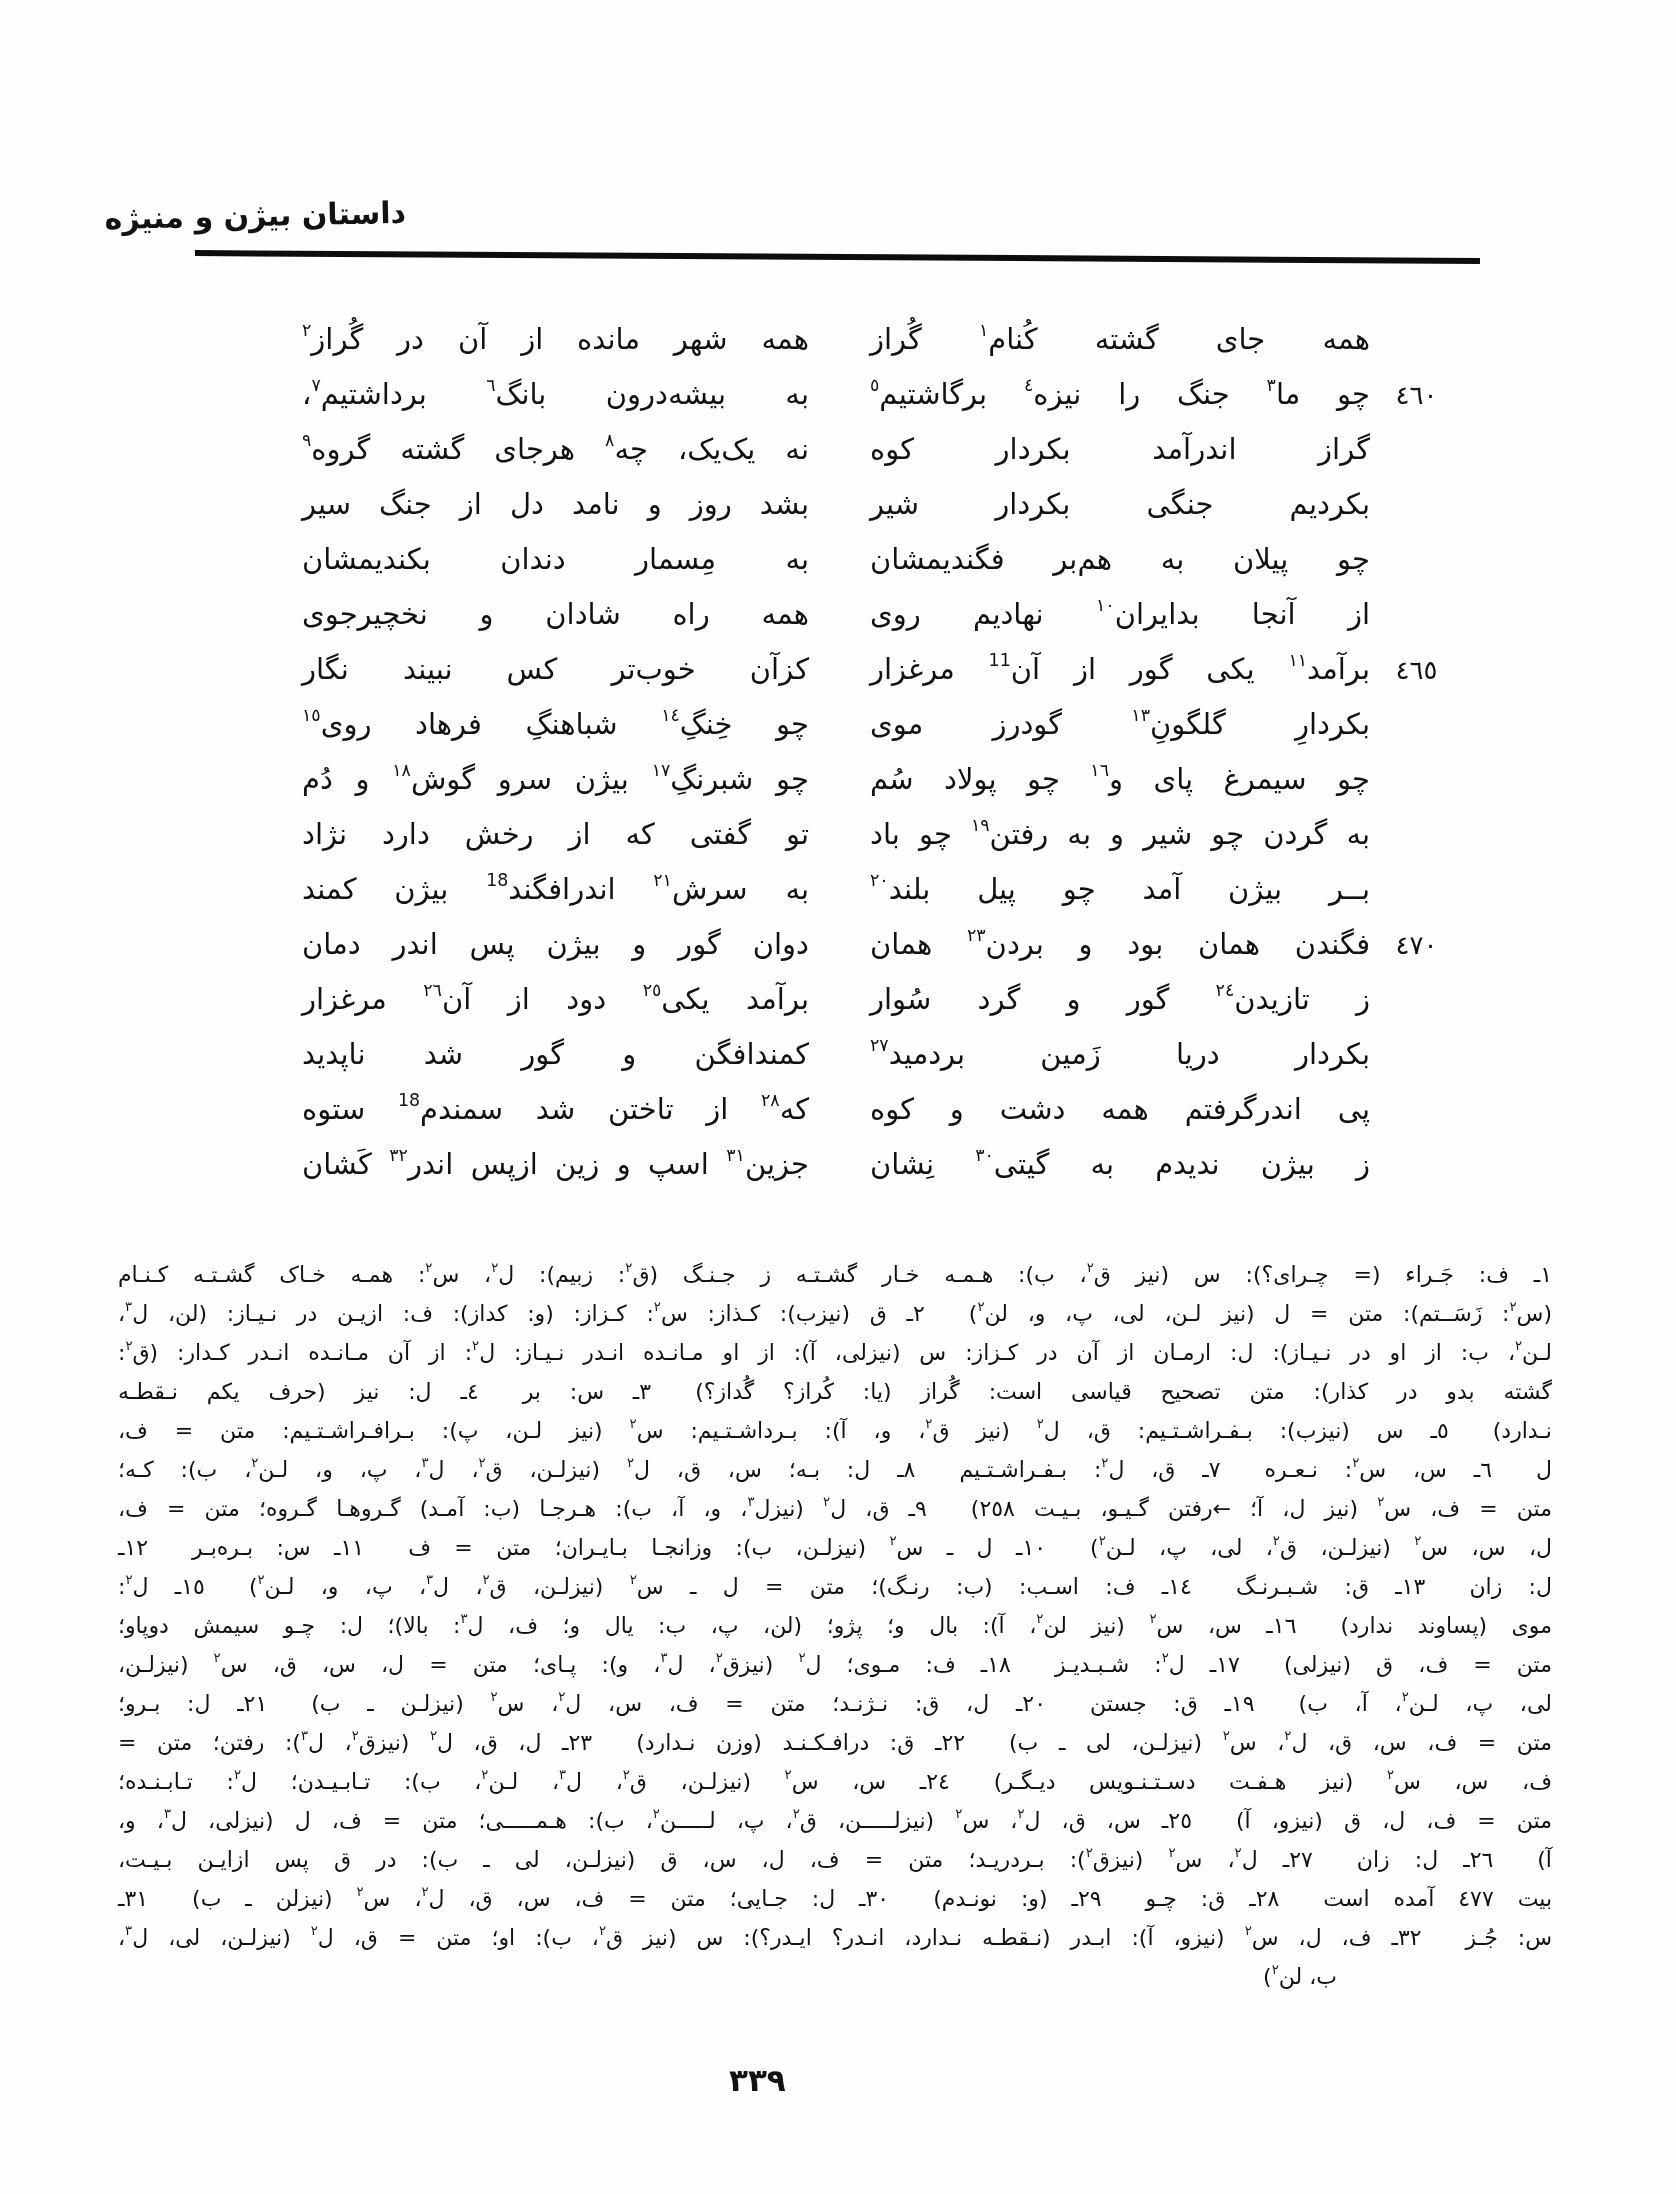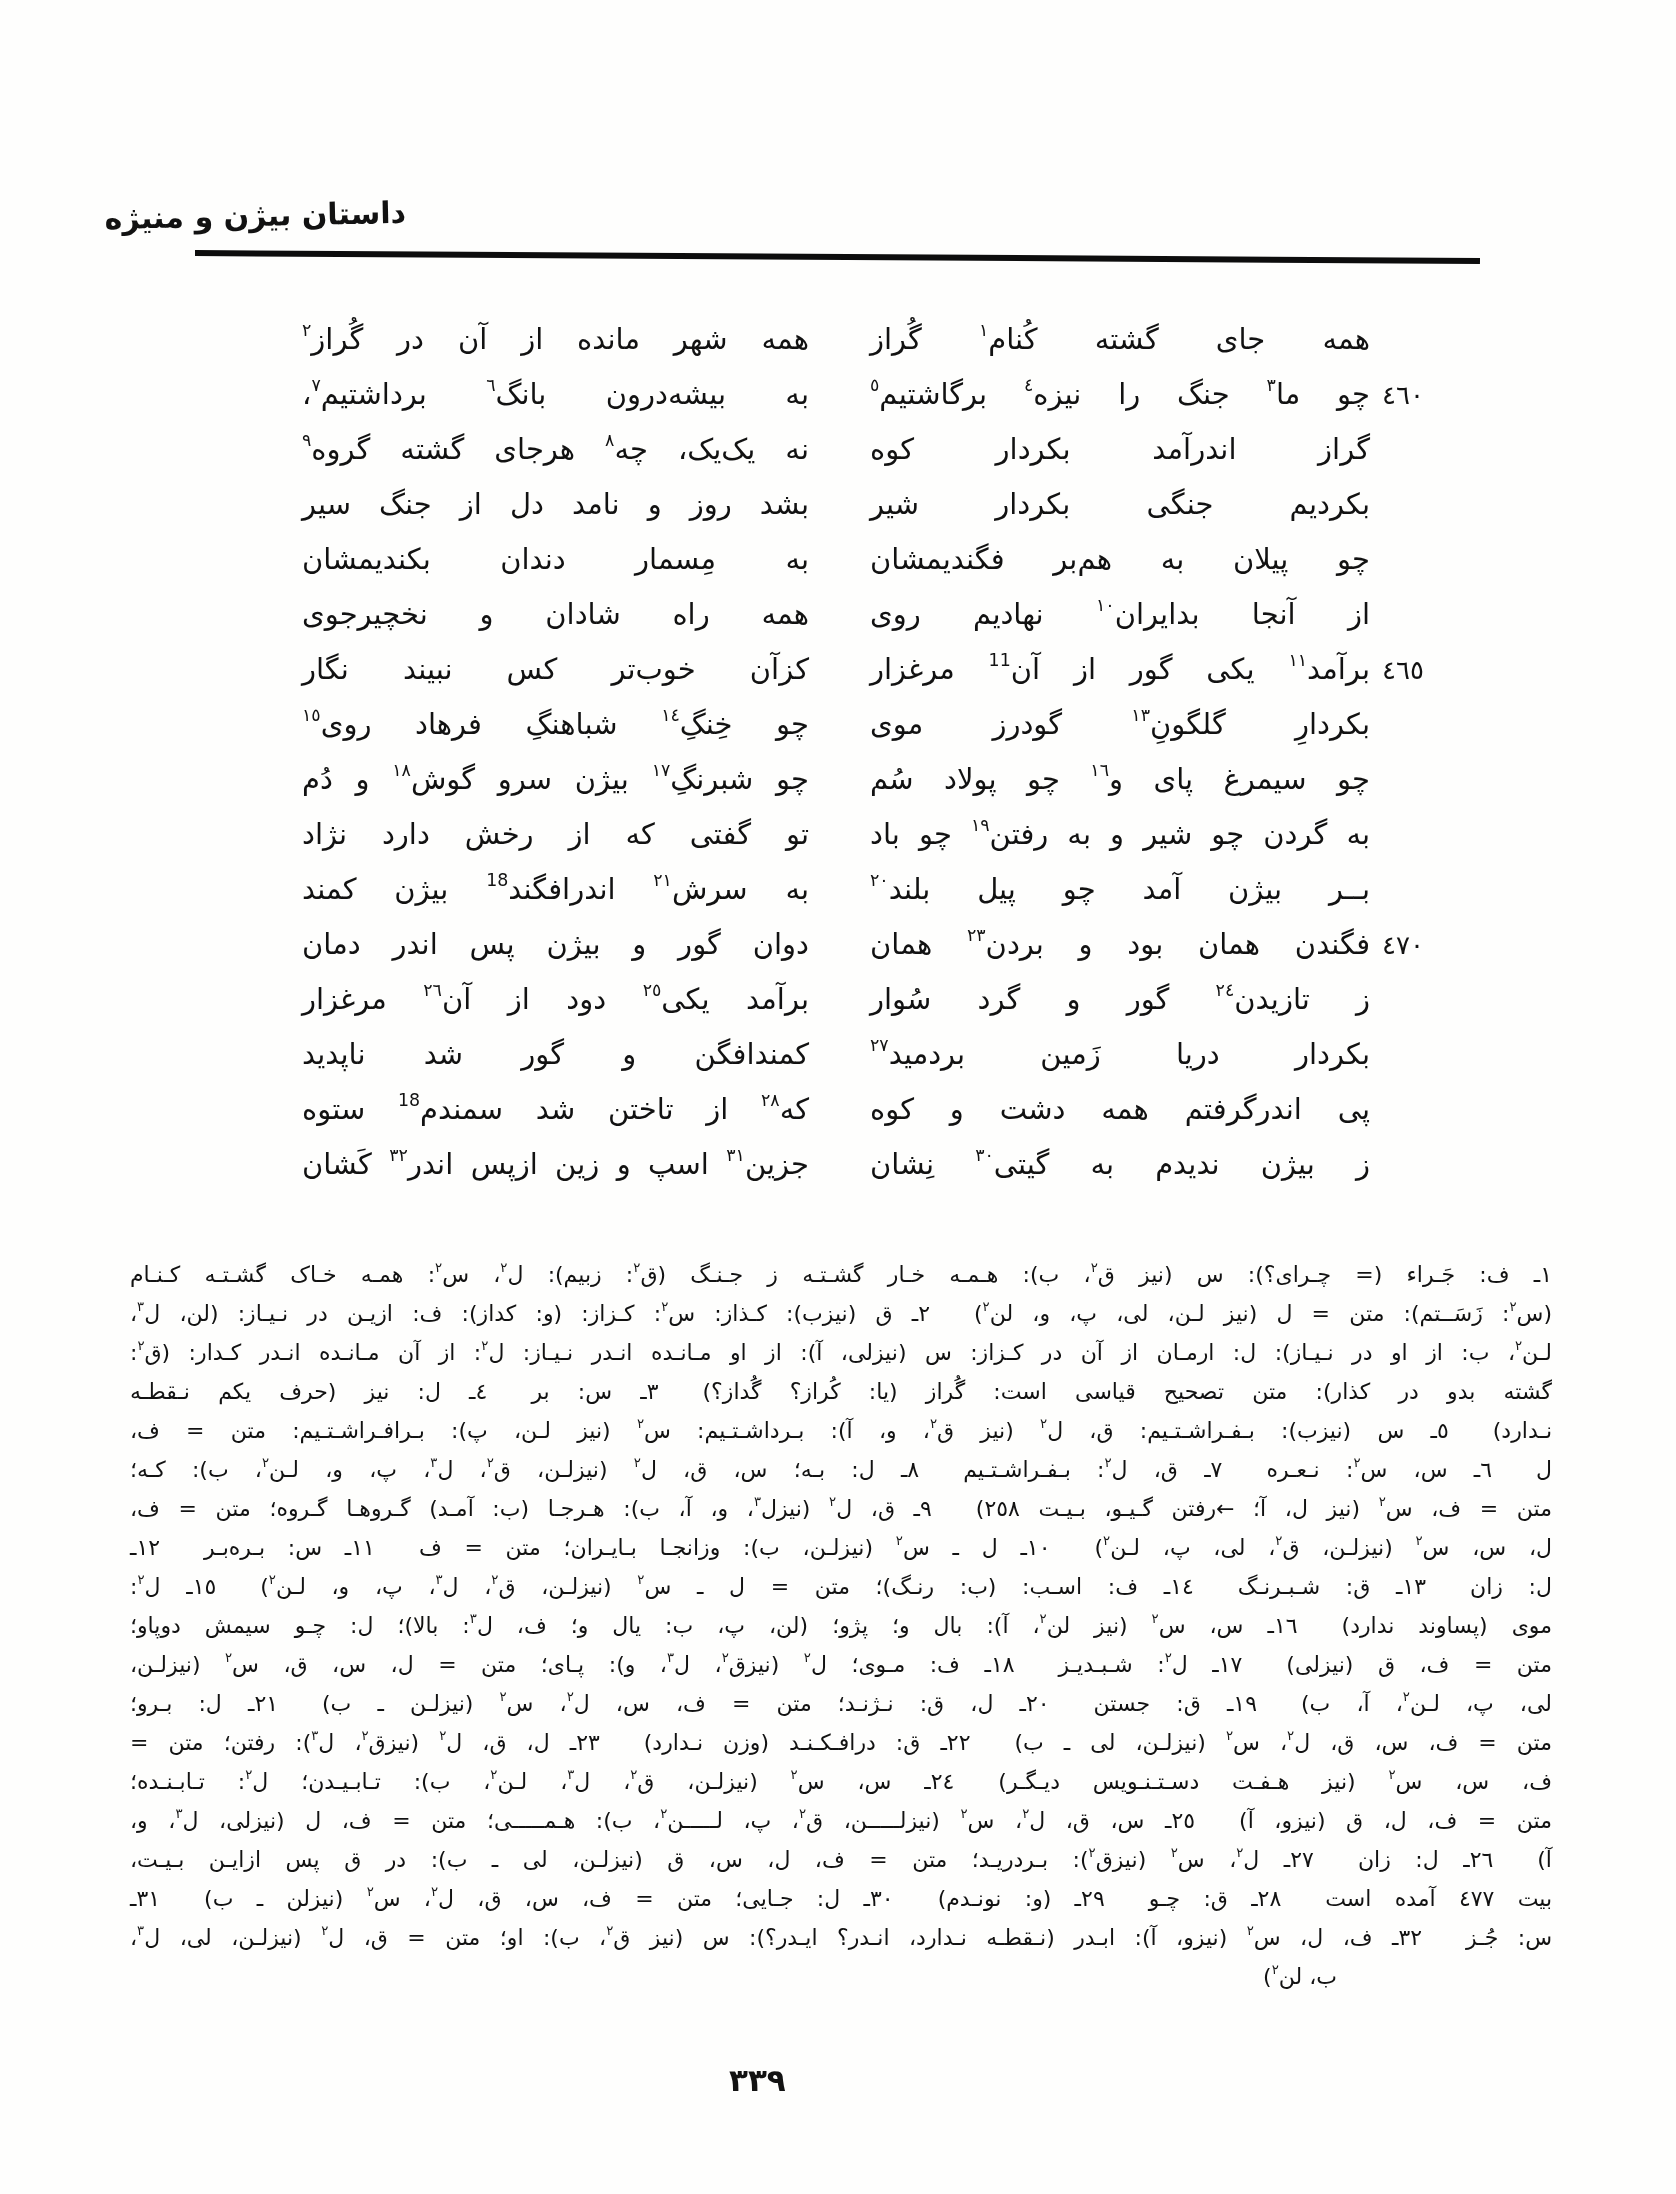--- a/index.html
+++ b/index.html
@@ -37,21 +37,21 @@
     direction:rtl;
   }
   .vrow{
     display:grid;
     grid-template-columns:81px 500px 61px 507px; 
     align-items:center;
     height:55px;
   }
   .vnum{
     font-size:26px;
-    text-align:left;
+    text-align:center;
     direction:ltr;
     padding-left:12px;
   }
   .hemi{
     font-size:29px;
     line-height:55px;
     direction:rtl;
     text-align:justify;
     text-align-last:justify;
     white-space:nowrap;
@@ -71,21 +71,20 @@
   }
   .fn-line{
     font-size:22px;
     line-height:39px;
     height:39px;
     direction:rtl;
     text-align:justify;
     text-align-last:justify;
     white-space:nowrap;
     overflow:visible;
-    margin-left:12px;
   }
   .fn-line.fn-last{
     text-align:left;
     text-align-last:right;
     padding-right:215px;
   }
   
   .page-number{
     position:absolute;
     left:730px; top:2062px;

